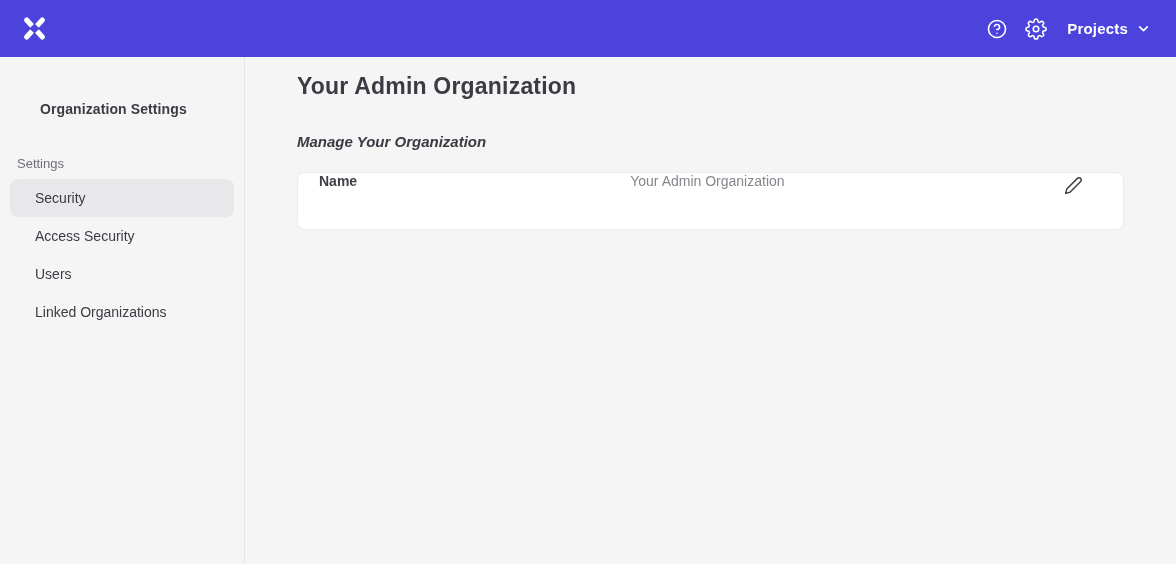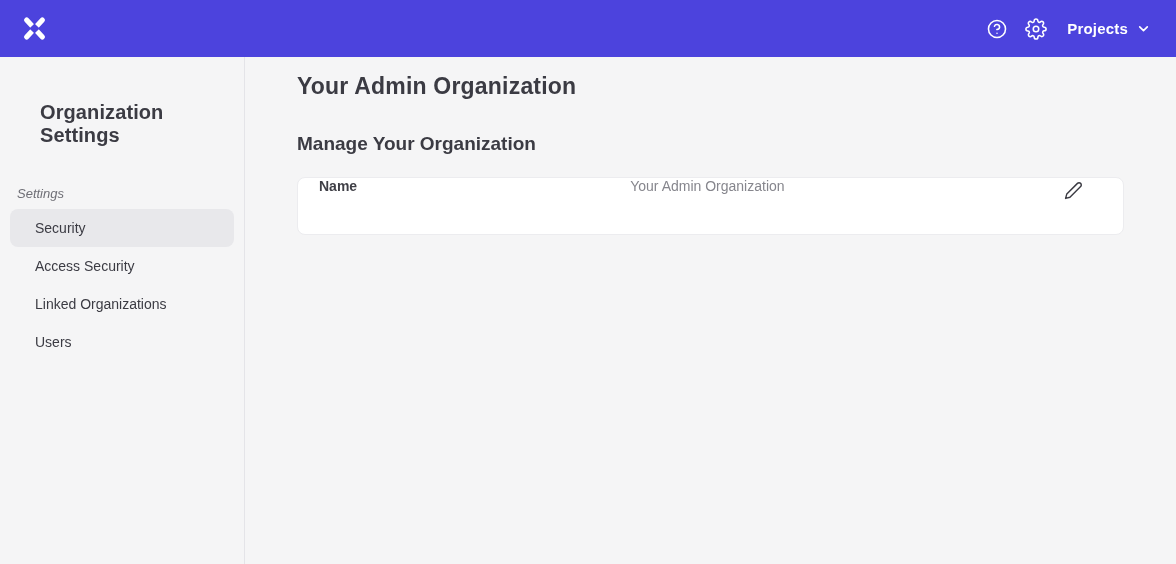--- a/index.html
+++ b/index.html
@@ -56,33 +56,32 @@
 
   
   .sidebar {
     width: 245px;
     flex: 0 0 245px;
     background: #f5f5f6;
     border-right: 1px solid #e4e4e8;
     padding-top: 44px;
   }
   .sidebar-title {
-    font-size: 20px;
+    font-size: 14px;
     font-weight: 700;
     color: #3b3b43;
     padding-left: 40px;
     letter-spacing: .1px;
   }
   .sidebar-section-label {
     margin-top: 39px;
     padding-left: 17px;
     font-size: 13px;
     color: #6f6f76;
     margin-bottom: 8px;
-    font-style: italic;
   }
   .nav { list-style: none; padding: 0 10px; }
   .nav-item {
     height: 38px;
     display: flex;
     align-items: center;
     padding-left: 25px;
     border-radius: 8px;
     font-size: 14px;
     color: #3b3b43;
@@ -96,23 +95,24 @@
     padding: 16px 0 0 52px;
   }
   .page-title {
     font-size: 23px;
     font-weight: 700;
     color: #3b3b43;
     letter-spacing: .2px;
   }
   .section-title {
     margin-top: 33px;
-    font-size: 19px;
-    font-weight: 700;
-    color: #3b3b43;
+    font-size: 15px;
+    font-weight: 700;
+    color: #3b3b43;
+    font-style: italic;
   }
   .card {
     margin-top: 22px;
     width: 827px;
     height: 58px;
     background: #ffffff;
     border: 1px solid #ececef;
     border-radius: 8px;
     display: flex;
     align-items: flex-start;
@@ -190,22 +190,22 @@
 </header>
 
 <div class="shell">
 
   <aside class="sidebar">
     <div class="sidebar-title">Organization Settings</div>
     <div class="sidebar-section-label">Settings</div>
     <ul class="nav">
       <li class="nav-item active">Security</li>
       <li class="nav-item">Access Security</li>
+      <li class="nav-item">Users</li>
       <li class="nav-item">Linked Organizations</li>
-      <li class="nav-item">Users</li>
     </ul>
   </aside>
 
   <main class="main">
     <h1 class="page-title">Your Admin Organization</h1>
     <h2 class="section-title">Manage Your Organization</h2>
 
     <div class="card">
       <span class="field-label">Name</span>
       <span class="field-value">Your Admin Organization</span>

